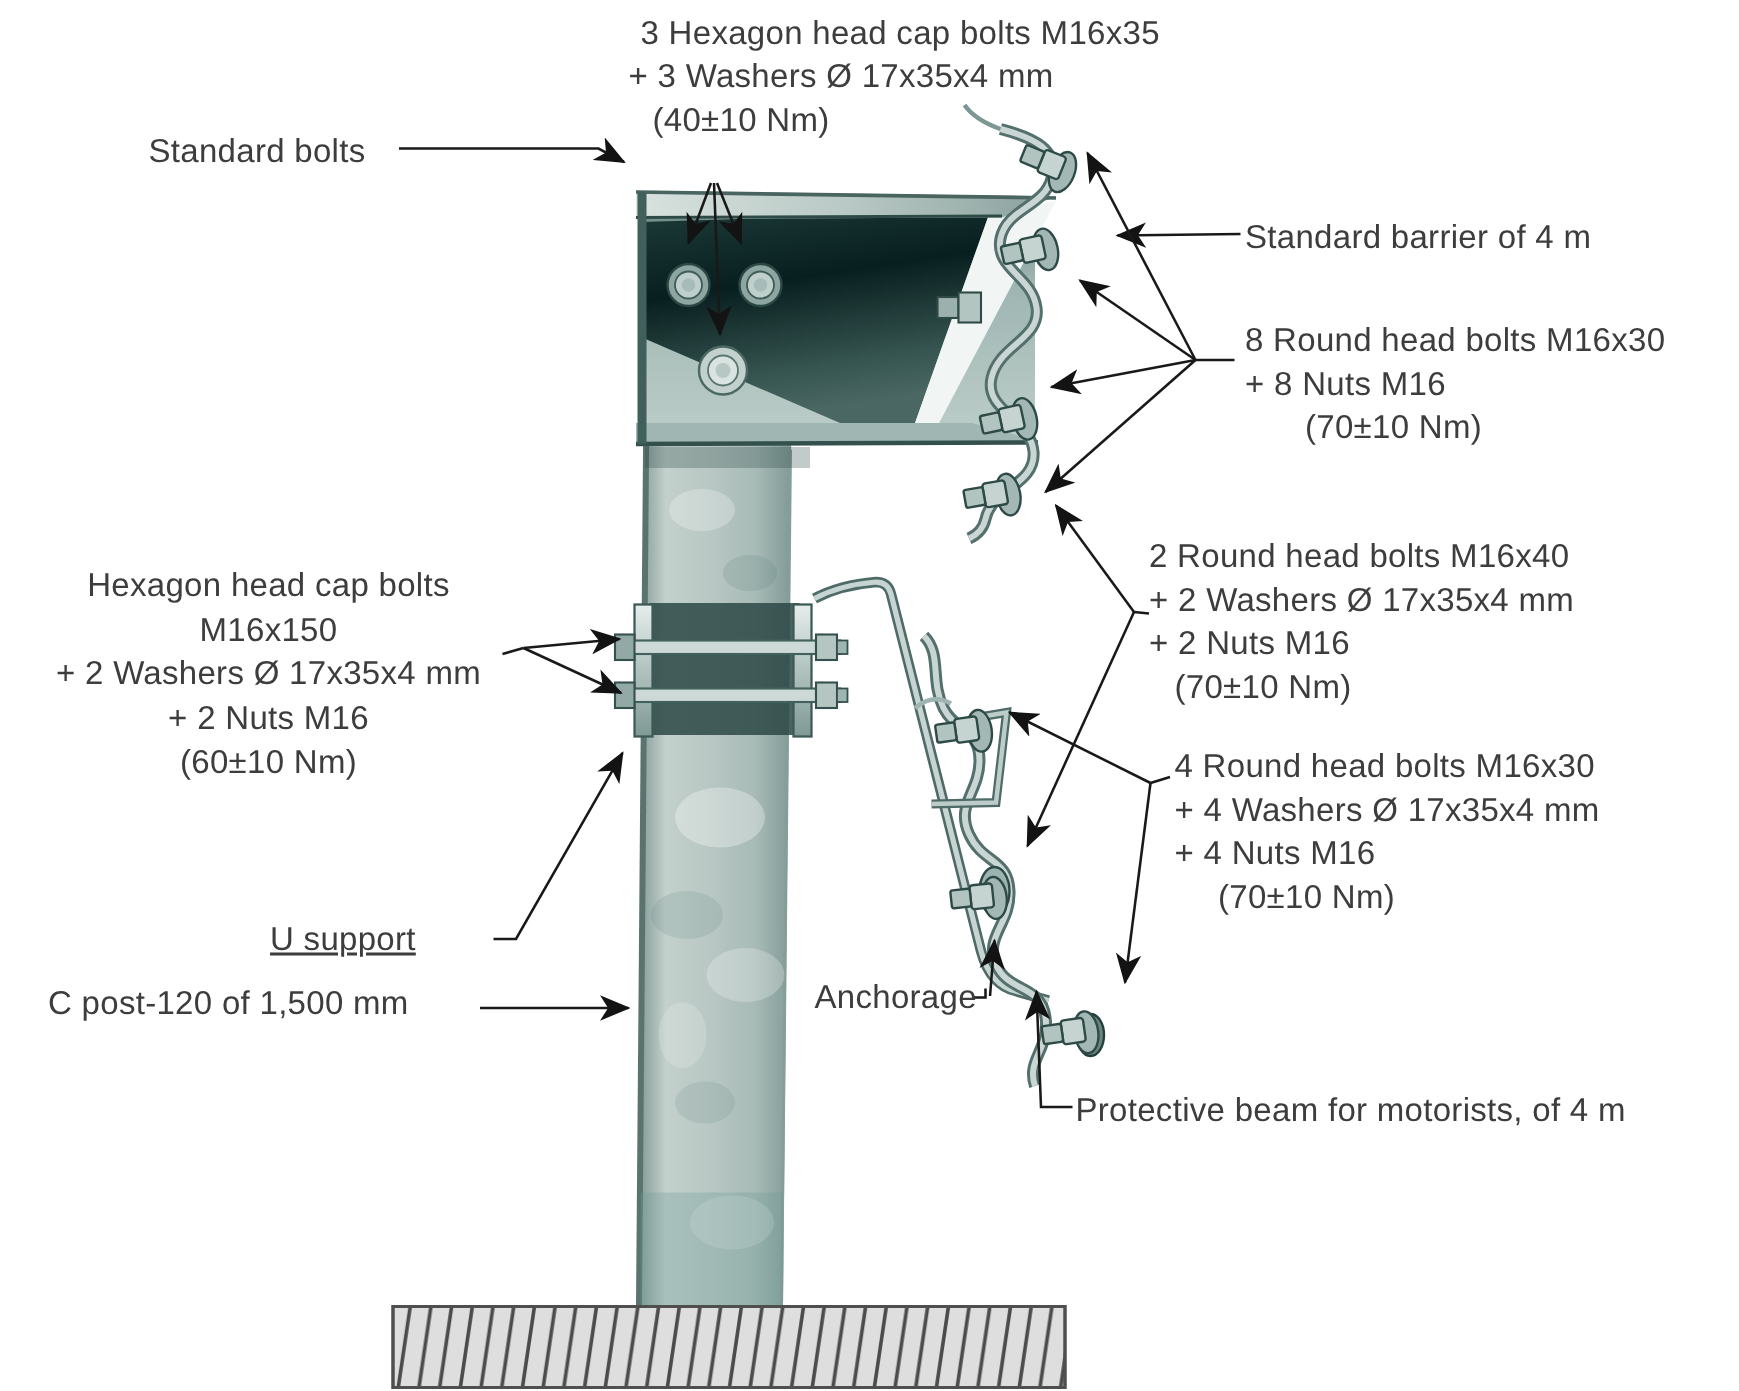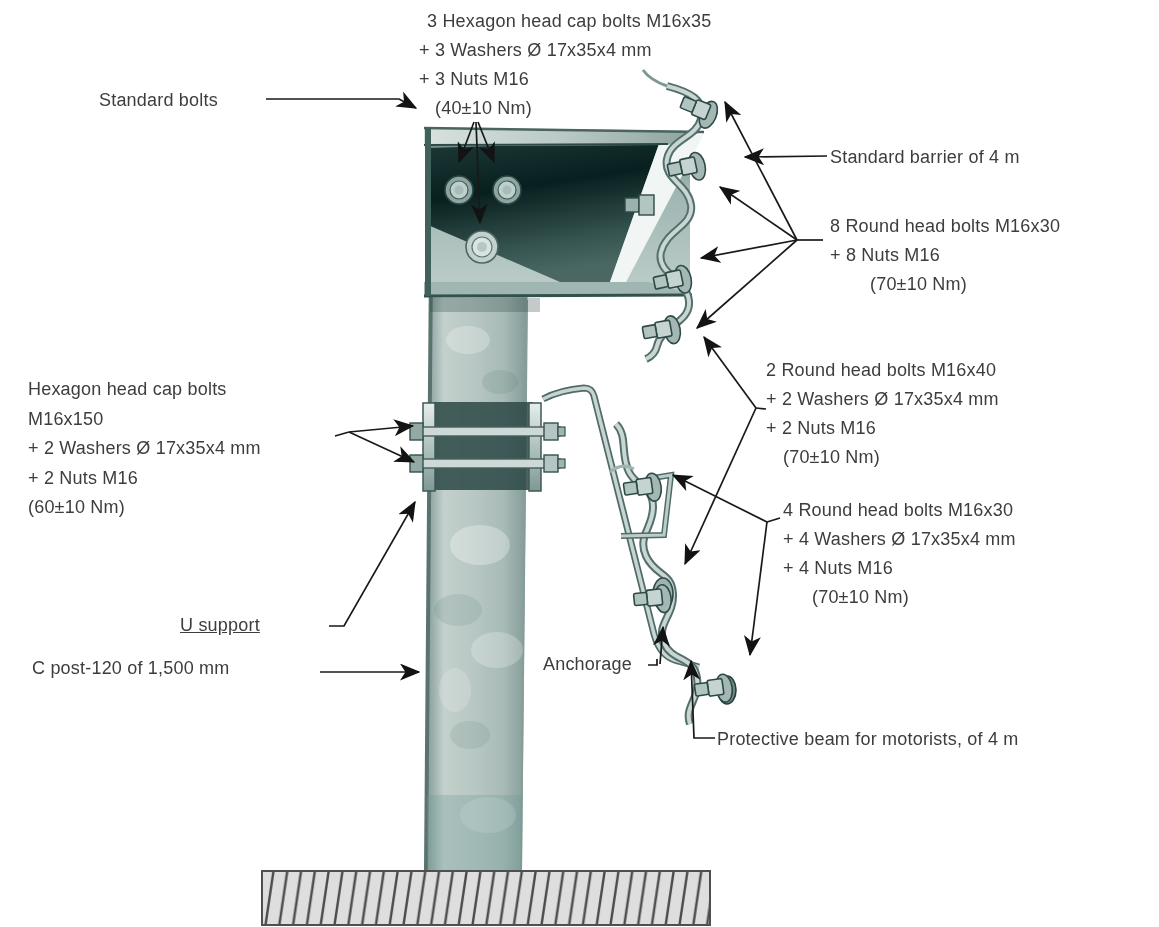--- a/index.html
+++ b/index.html
@@ -2,30 +2,30 @@
 <html><head>
 <meta charset="utf-8">
 <style>
   html,body{margin:0;padding:0;background:#ffffff;}
   #stage{
     position:relative;width:1159px;height:927px;background:#ffffff;overflow:hidden;
     font-family:"Liberation Sans","DejaVu Sans",sans-serif;
   }
   #art{position:absolute;left:0;top:0;width:1159px;height:927px;}
   .callout{
-    position:absolute;font-size:18px;line-height:29px;color:#3d3d3d;
+    position:absolute;font-size:22px;line-height:29px;color:#3d3d3d;
     white-space:nowrap;letter-spacing:0.2px;
   }
   .callout .ln{display:block;}
   .ind8{padding-left:8px;}
   .ind16{padding-left:16px;}
   .ind17{padding-left:17px;}
   .ind29{padding-left:29px;}
   .ind40{padding-left:40px;}
-  .alignr{text-align:left;line-height:29.5px;}
+  .alignr{text-align:center;line-height:29.5px;}
 </style>
 </head>
 <body>
 
 <div id="stage">
 
 <svg id="art" viewBox="0 0 1159 927">
   <defs>
     <marker id="ah" viewBox="0 0 12 10" refX="11.2" refY="5" markerWidth="12" markerHeight="10" orient="auto">
       <path d="M0,0 L12,5 L0,10 L3.2,5 Z" fill="#131313"></path>
@@ -214,21 +214,20 @@
     </g>
     <g>
       <path d="M 715,738 L 694,738 L 691,661" marker-end="url(#ah)"></path>
     </g>
   </g>
 </svg>
 
 <div class="callout" style="left:419px;top:7px;">
   <span class="ln ind8">3 Hexagon head cap bolts M16x35</span>
   <span class="ln">+ 3 Washers Ø 17x35x4 mm</span>
-  <span class="ln">+ 3 Nuts M16</span>
   <span class="ln ind16">(40±10 Nm)</span>
 </div>
 
 <div class="callout" style="left:99px;top:86px;">
   <span class="ln">Standard bolts</span>
 </div>
 
 <div class="callout" style="left:830px;top:143px;text-align:center;">
   <span class="ln">Standard barrier of 4 m</span>
 </div>

